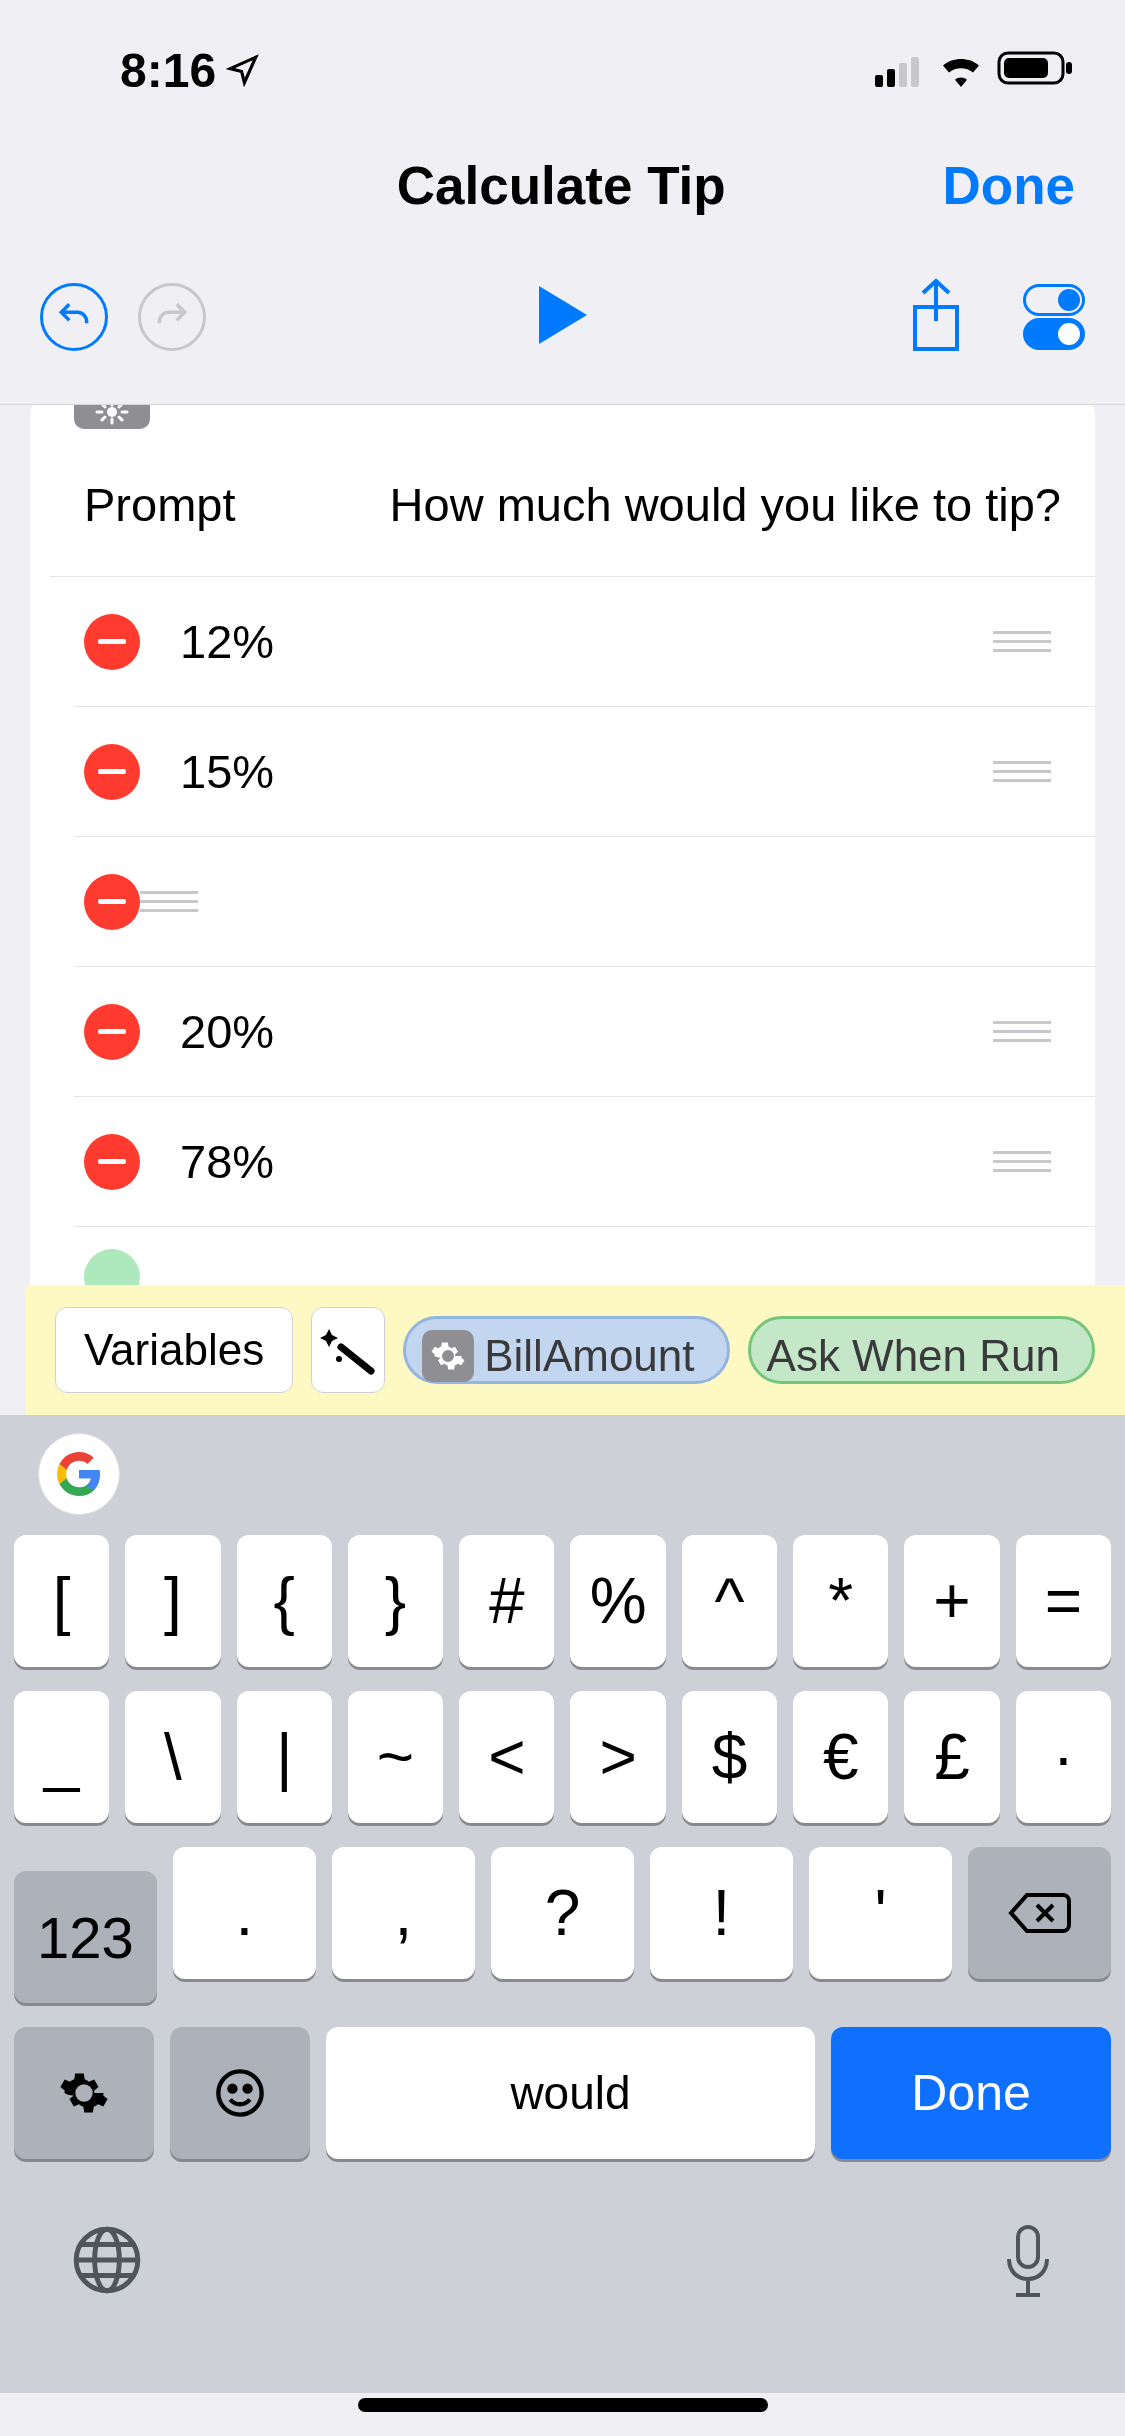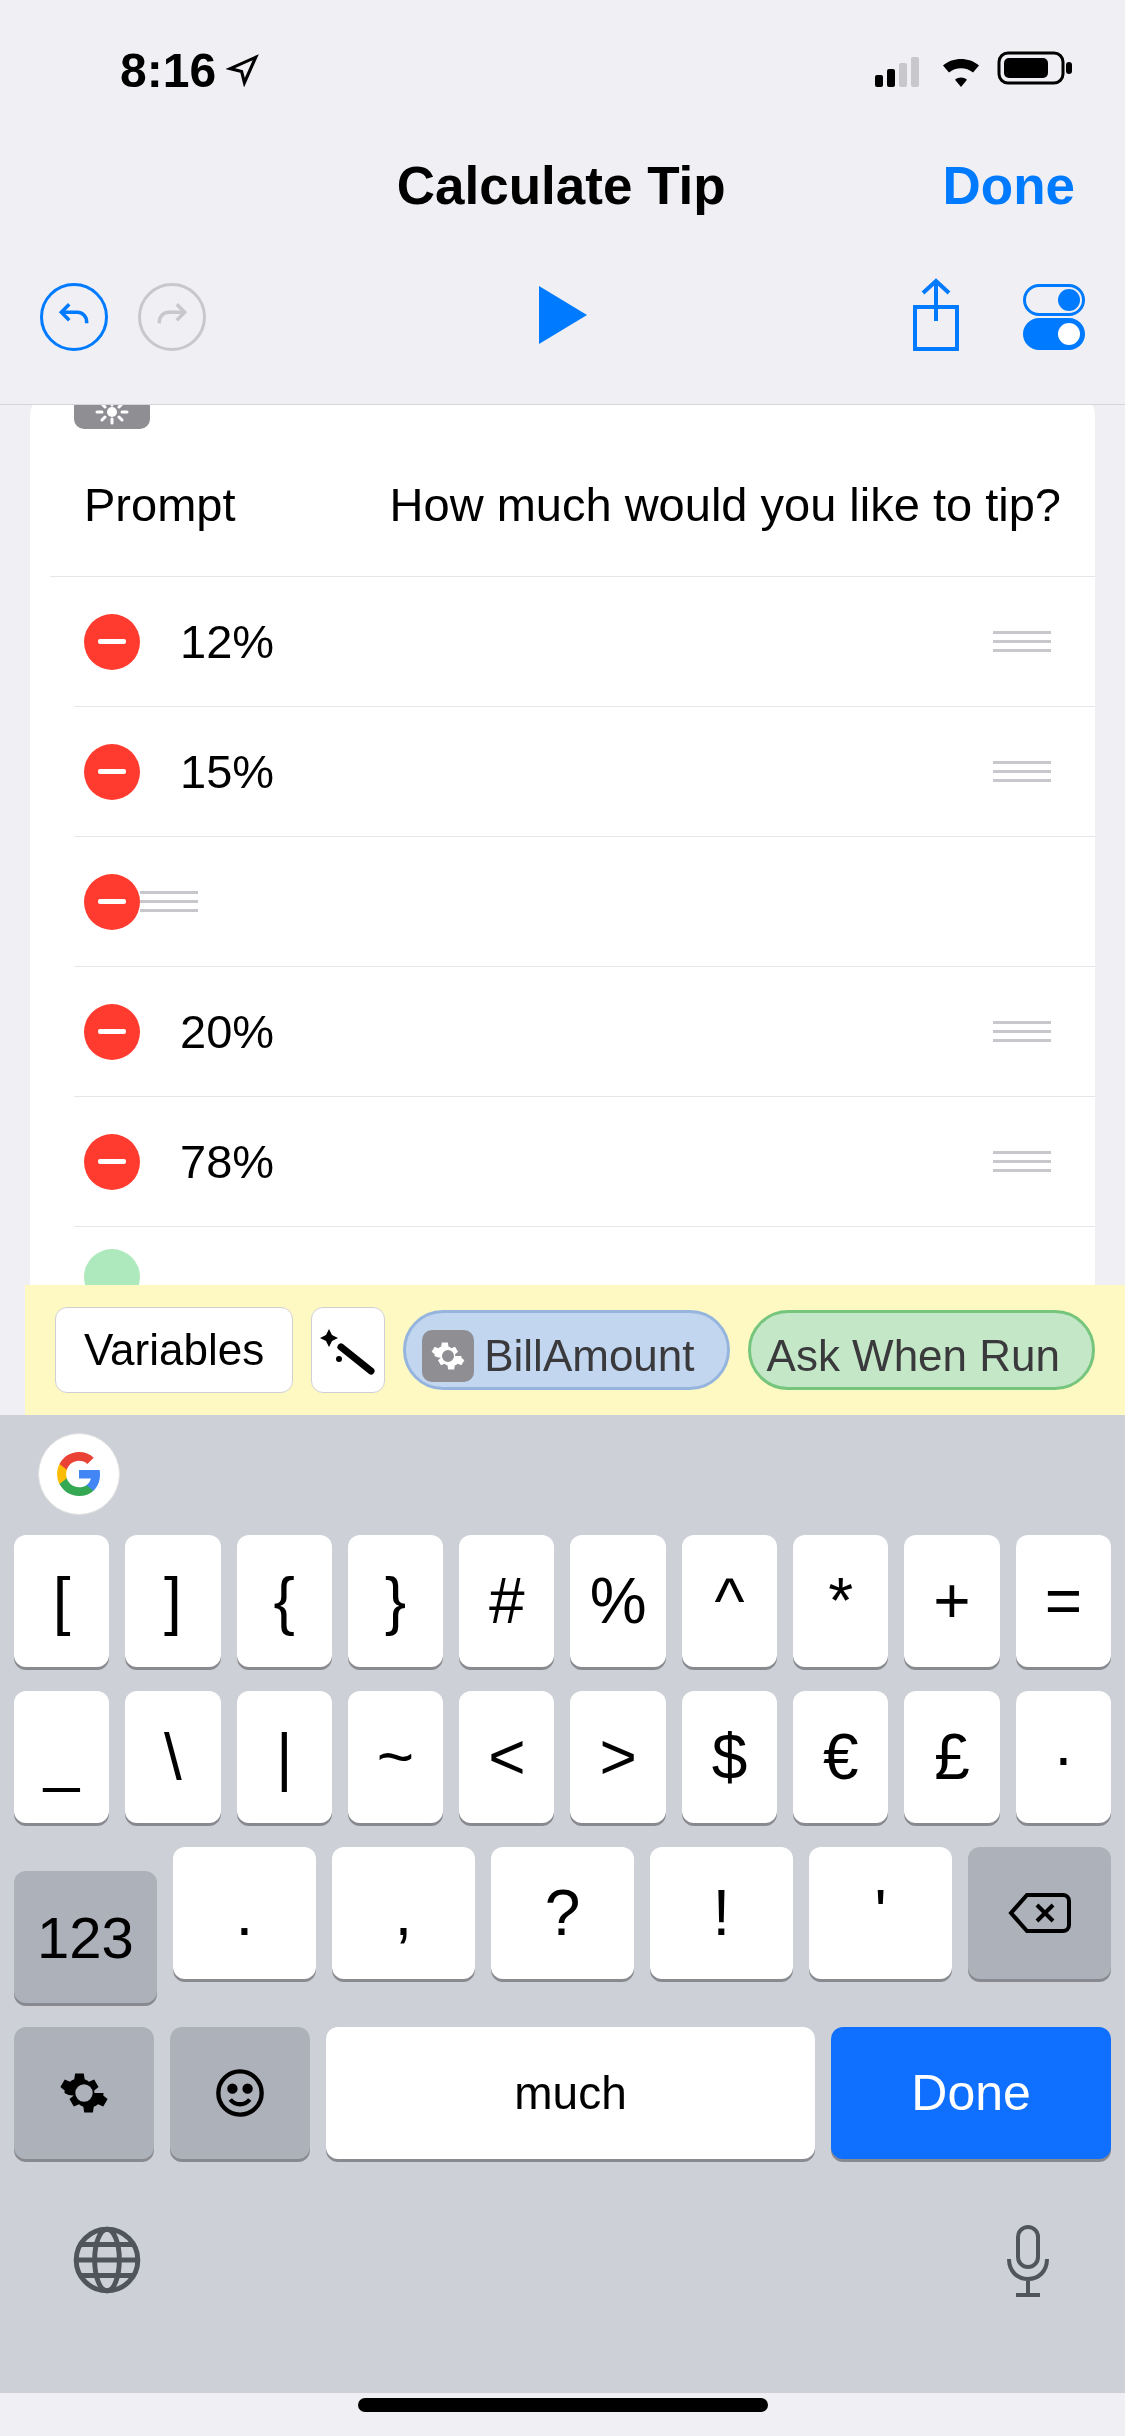--- a/index.html
+++ b/index.html
@@ -220,21 +220,21 @@
       border: 1px solid #d0d0d4;
       border-radius: 12px;
       height: 86px;
       width: 128px;
       display: flex;
       align-items: center;
       justify-content: center;
     }
     .token {
       border-radius: 40px;
-      height: 80px;
+      height: 68px;
       padding: 12px 32px 0 16px;
       display: flex;
       align-items: center;
       gap: 10px;
       font-size: 44px;
     }
     .token.bill { background: #c2d6f0; border: 3px solid #95b5de; color: #3a3a3c; }
     .token.ask { background: #c4e8c7; border: 3px solid #76c57d; color: #3a3a3c; flex-shrink: 0; white-space: nowrap; }
     .token-gear {
       width: 52px; height: 52px;
@@ -536,21 +536,21 @@
         </svg>
     </div>
     <div class="key gray">
       <svg width="52" height="52" viewBox="0 0 24 24" fill="none" stroke="#000" stroke-width="2">
           <circle cx="12" cy="12" r="10"></circle>
           <circle cx="8.5" cy="10" r="1.4" fill="#000"></circle>
           <circle cx="15.5" cy="10" r="1.4" fill="#000"></circle>
           <path d="M7.5 15c1.2 1.5 2.8 2.2 4.5 2.2s3.3-.7 4.5-2.2"></path>
         </svg>
     </div>
-    <div class="key space-key">much</div>
+    <div class="key space-key">would</div>
     <div class="key blue done-key">Done</div>
   </div>
 </div>
 
 <div class="bottom-bar">
   <div>
     <svg width="74" height="74" viewBox="0 0 24 24" fill="none" stroke="#50555c" stroke-width="1.6">
         <circle cx="12" cy="12" r="10"></circle>
         <ellipse cx="12" cy="12" rx="4" ry="10"></ellipse>
         <path d="M2 12h20M3.5 7h17M3.5 17h17"></path>

